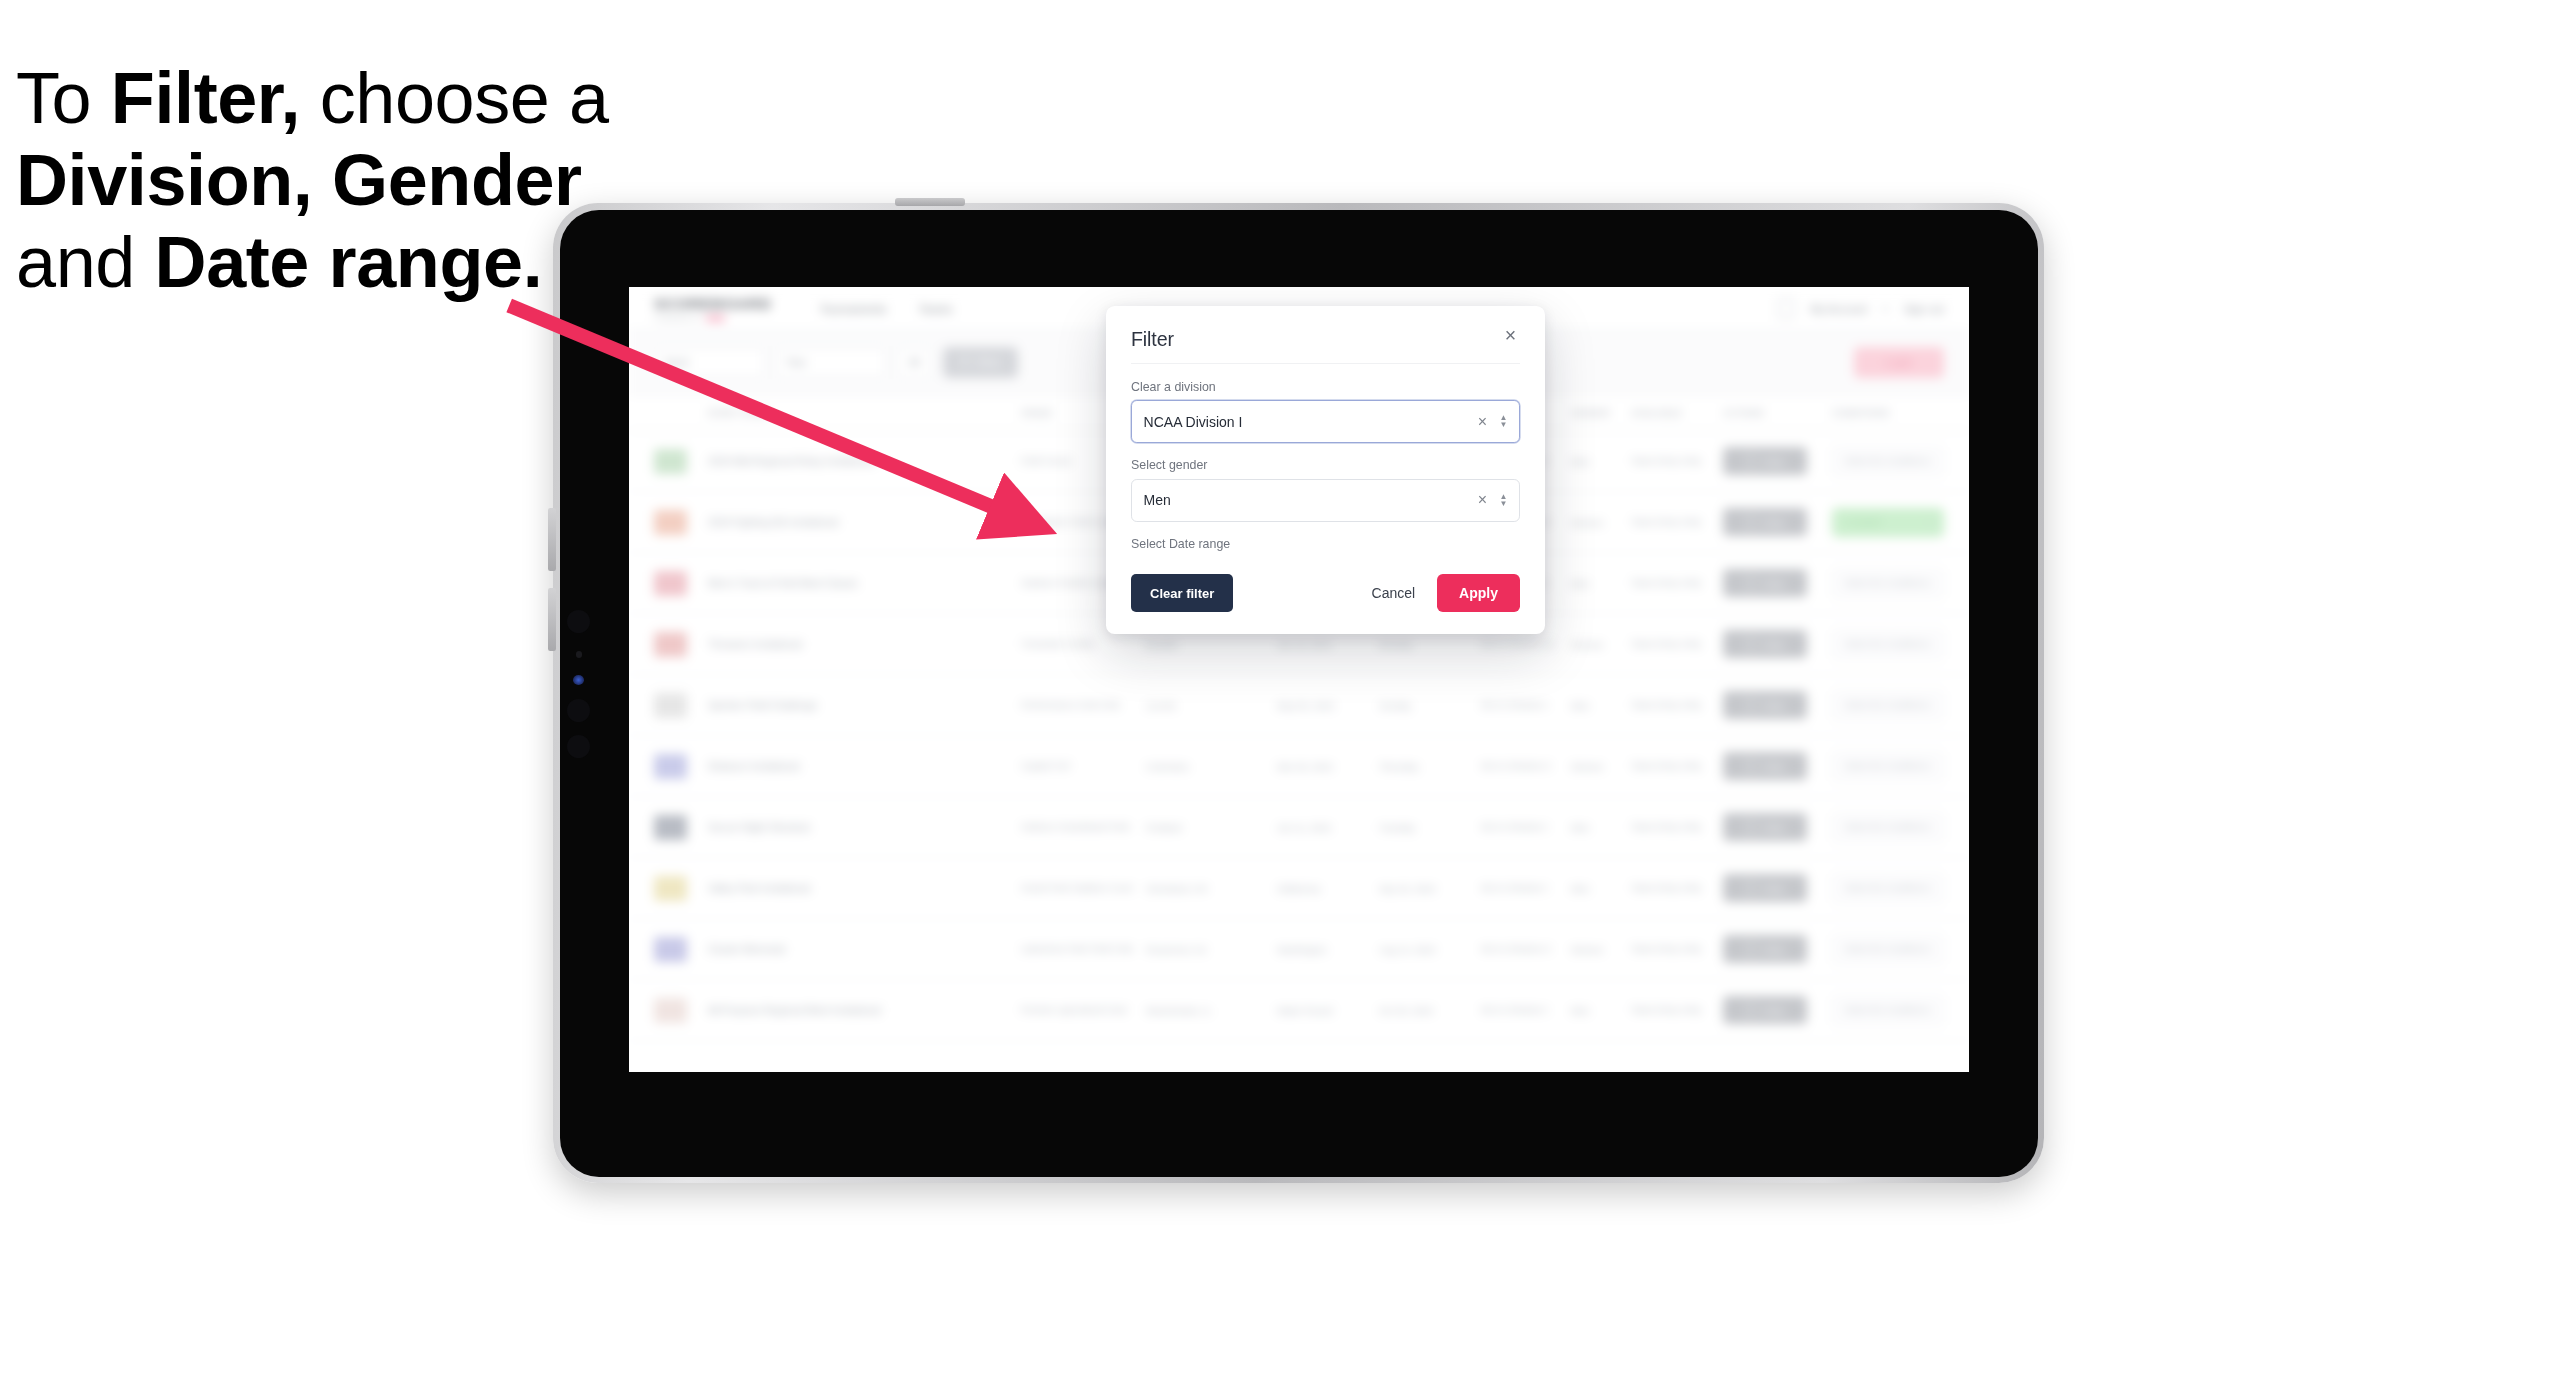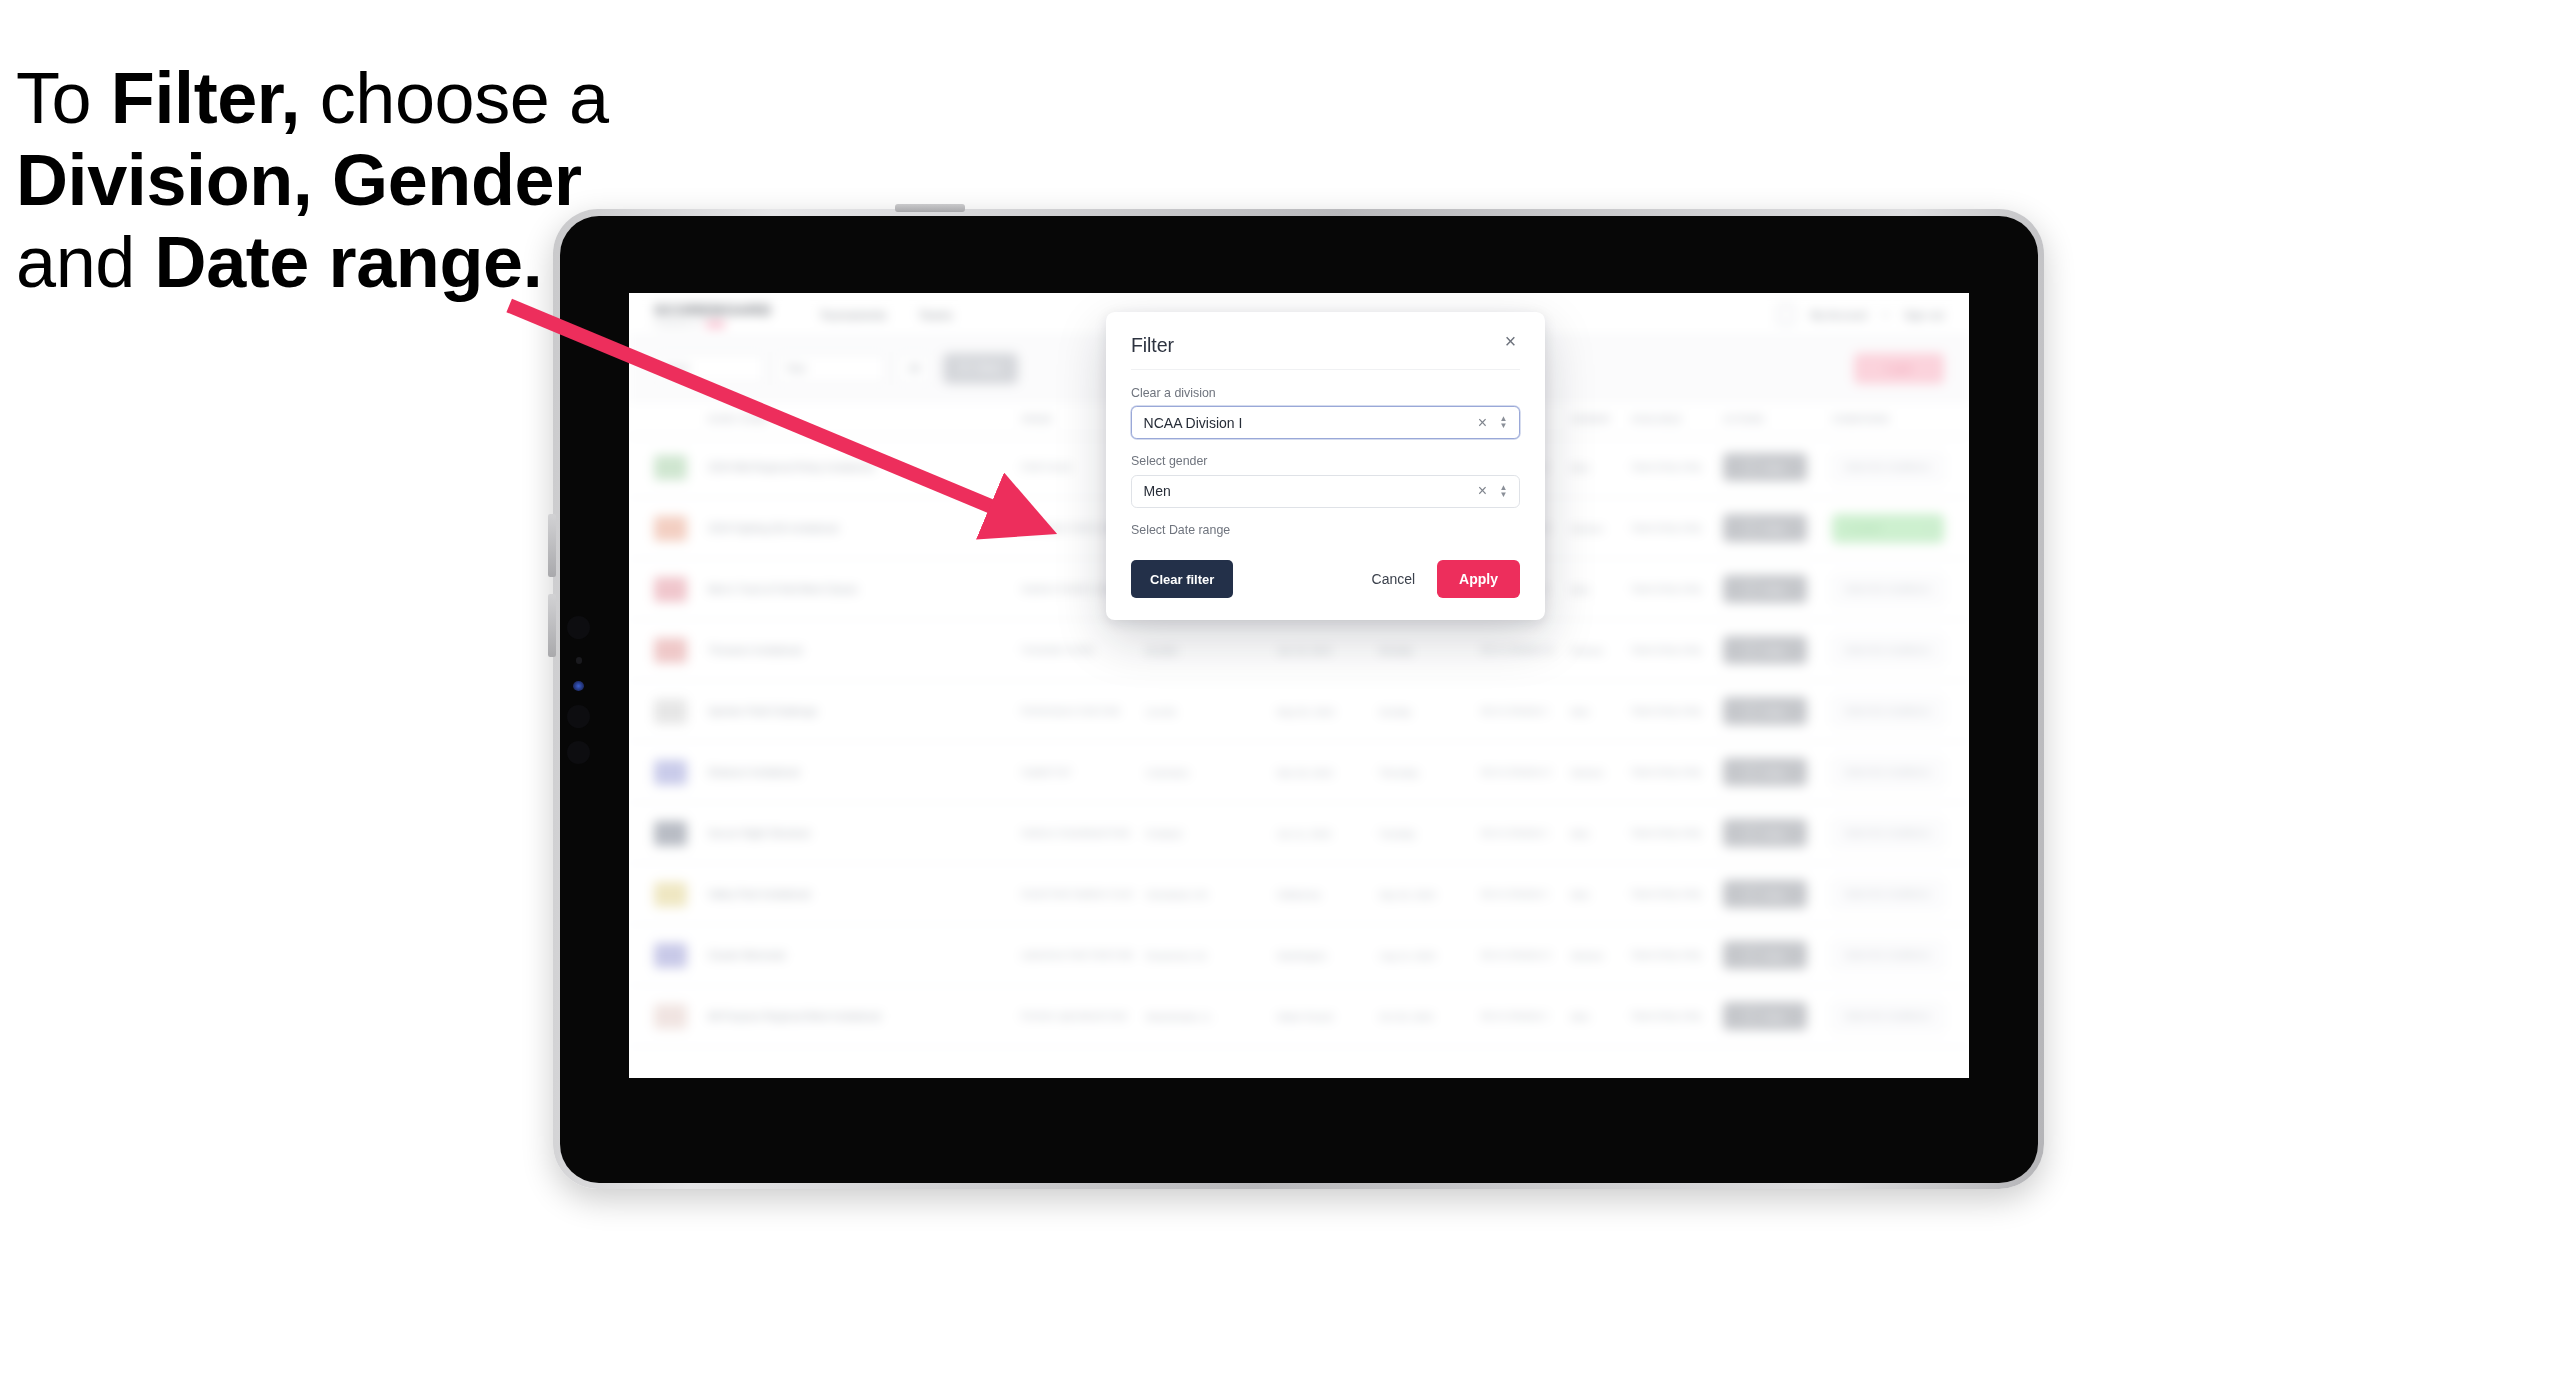--- a/index.html
+++ b/index.html
@@ -14,21 +14,21 @@
   .caption{
     position:absolute;left:16px;top:57px;width:553px;
     font-size:72px;line-height:1.14;color:#000000;
     letter-spacing:-0.4px;
   }
   .caption .b{font-weight:bold;}
   .caption .ln{display:block;white-space:nowrap;}
 
   
   .device{
-    position:absolute;left:553px;top:209px;
+    position:absolute;left:553px;top:203px;
     width:1491px;height:980px;
   }
   .device-frame{
     position:absolute;inset:0;
     background:linear-gradient(95deg,#c9c9cb 0%,#e6e6e8 14%,#b9b9bc 50%,#dedee0 86%,#b4b4b7 100%);
     border-radius:45px;
     box-shadow:0 10.2px 32px rgba(0,0,0,.20);
   }
   .device-screen-black{
     position:absolute;left:6.5px;top:6.5px;right:6.5px;bottom:6.5px;
@@ -166,21 +166,21 @@
     position:relative;border-bottom:0.7px solid #f0f1f3;padding-bottom:11.6px;margin-bottom:16px;
   }
   .modal-title{font-size:19.6px;color:#2d3340;letter-spacing:-0.1px;}
   .modal-close{
     position:absolute;right:-2.9px;top:-4.4px;width:25px;height:25px;
     display:flex;align-items:center;justify-content:center;
     font-size:19.6px;color:#6d727c;line-height:1;cursor:pointer;
   }
   .fld-label{font-size:12.4px;color:#6f747e;margin-bottom:6.5px;}
   .fld{
-    height:33px;border:0.7px solid #dfe2e7;border-radius:5.8px;background:#fff;
+    height:43px;border:0.7px solid #dfe2e7;border-radius:5.8px;background:#fff;
     display:flex;align-items:center;padding:0 11.6px;box-sizing:border-box;
     margin-bottom:15.3px;
   }
   .fld.focused{border-color:#9aa8d8;box-shadow:0 0 0 0.7px #c6cfe9;}
   .fld-val{font-size:14px;color:#262c37;flex:1;}
   .fld-ico{display:flex;align-items:center;gap:12.4px;}
   .ico-x{font-size:16px;color:#7f848d;line-height:1;cursor:pointer;}
   .ico-chev{
     display:flex;flex-direction:column;align-items:center;gap:1.5px;color:#8a8f98;cursor:pointer;
   }

